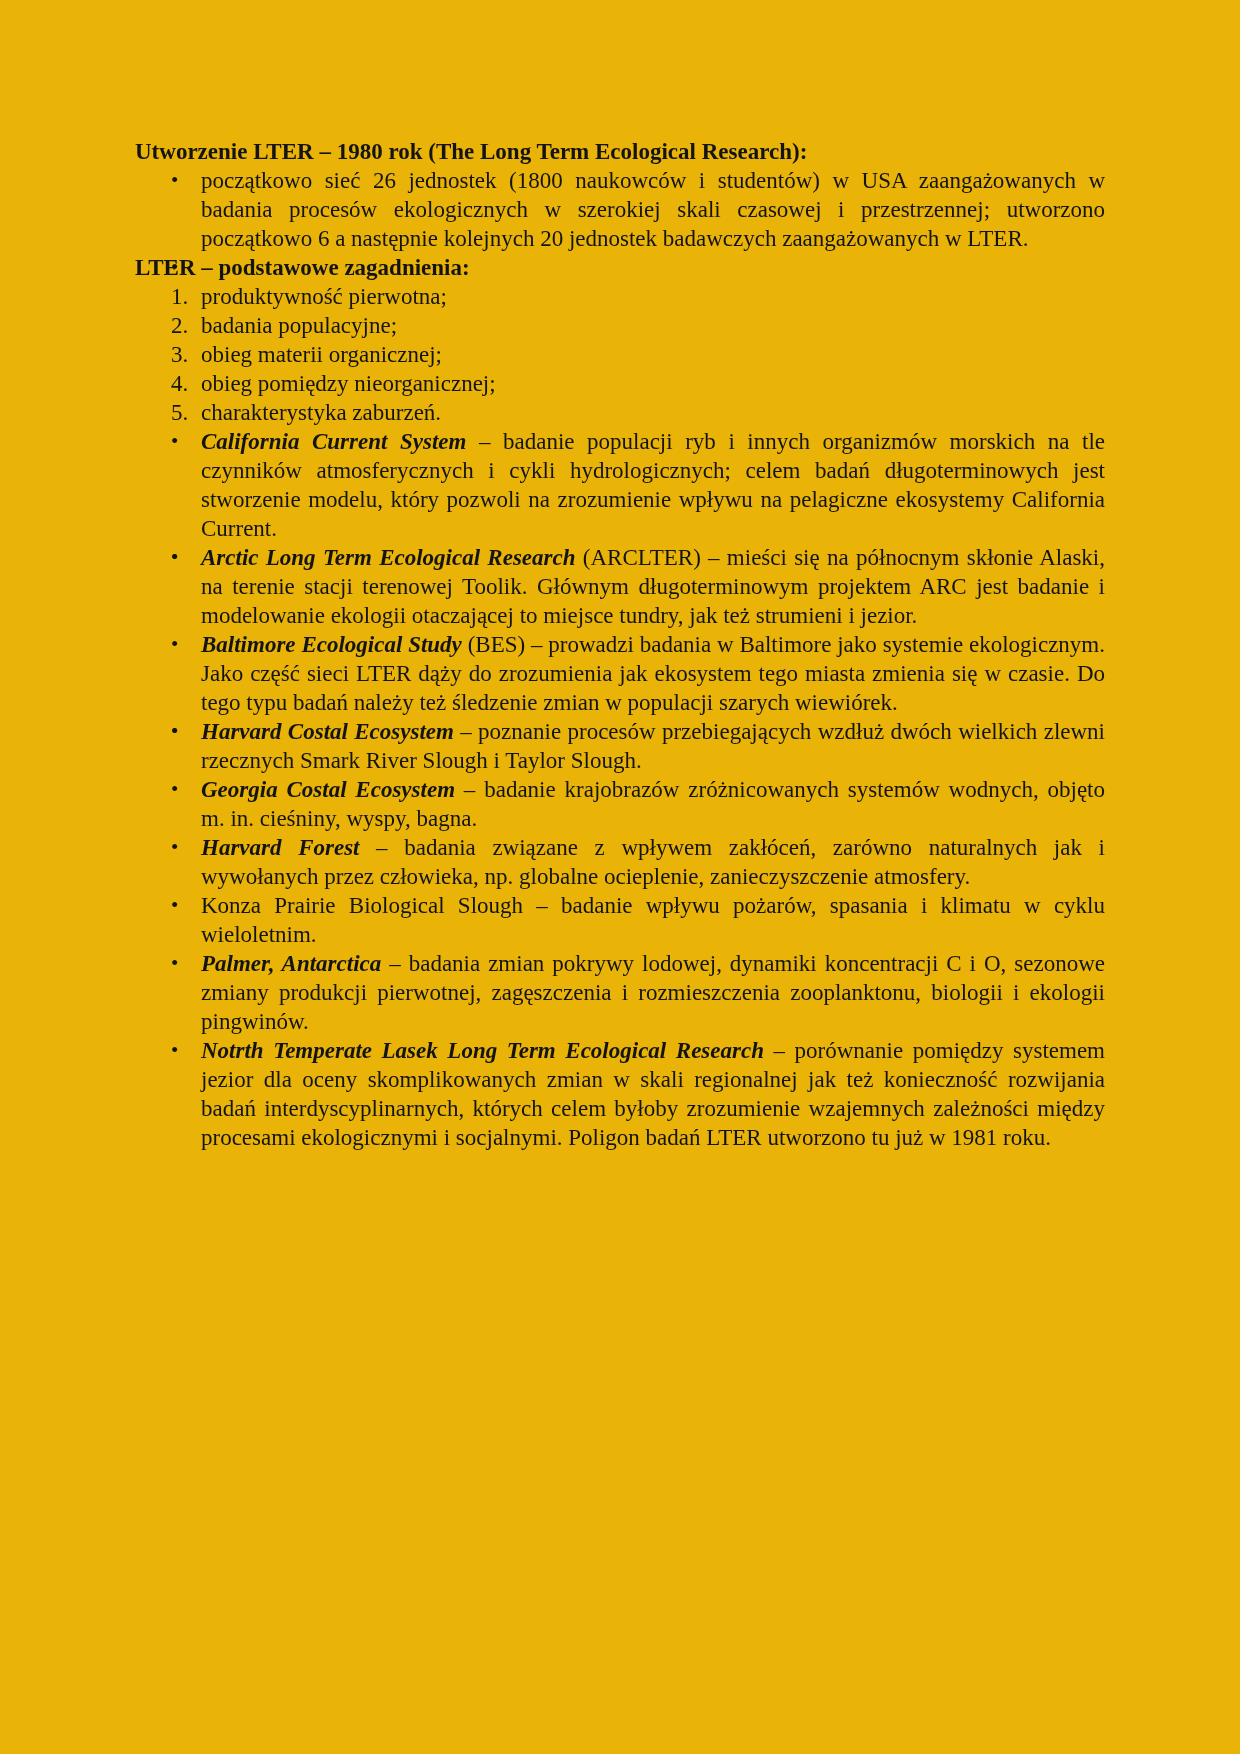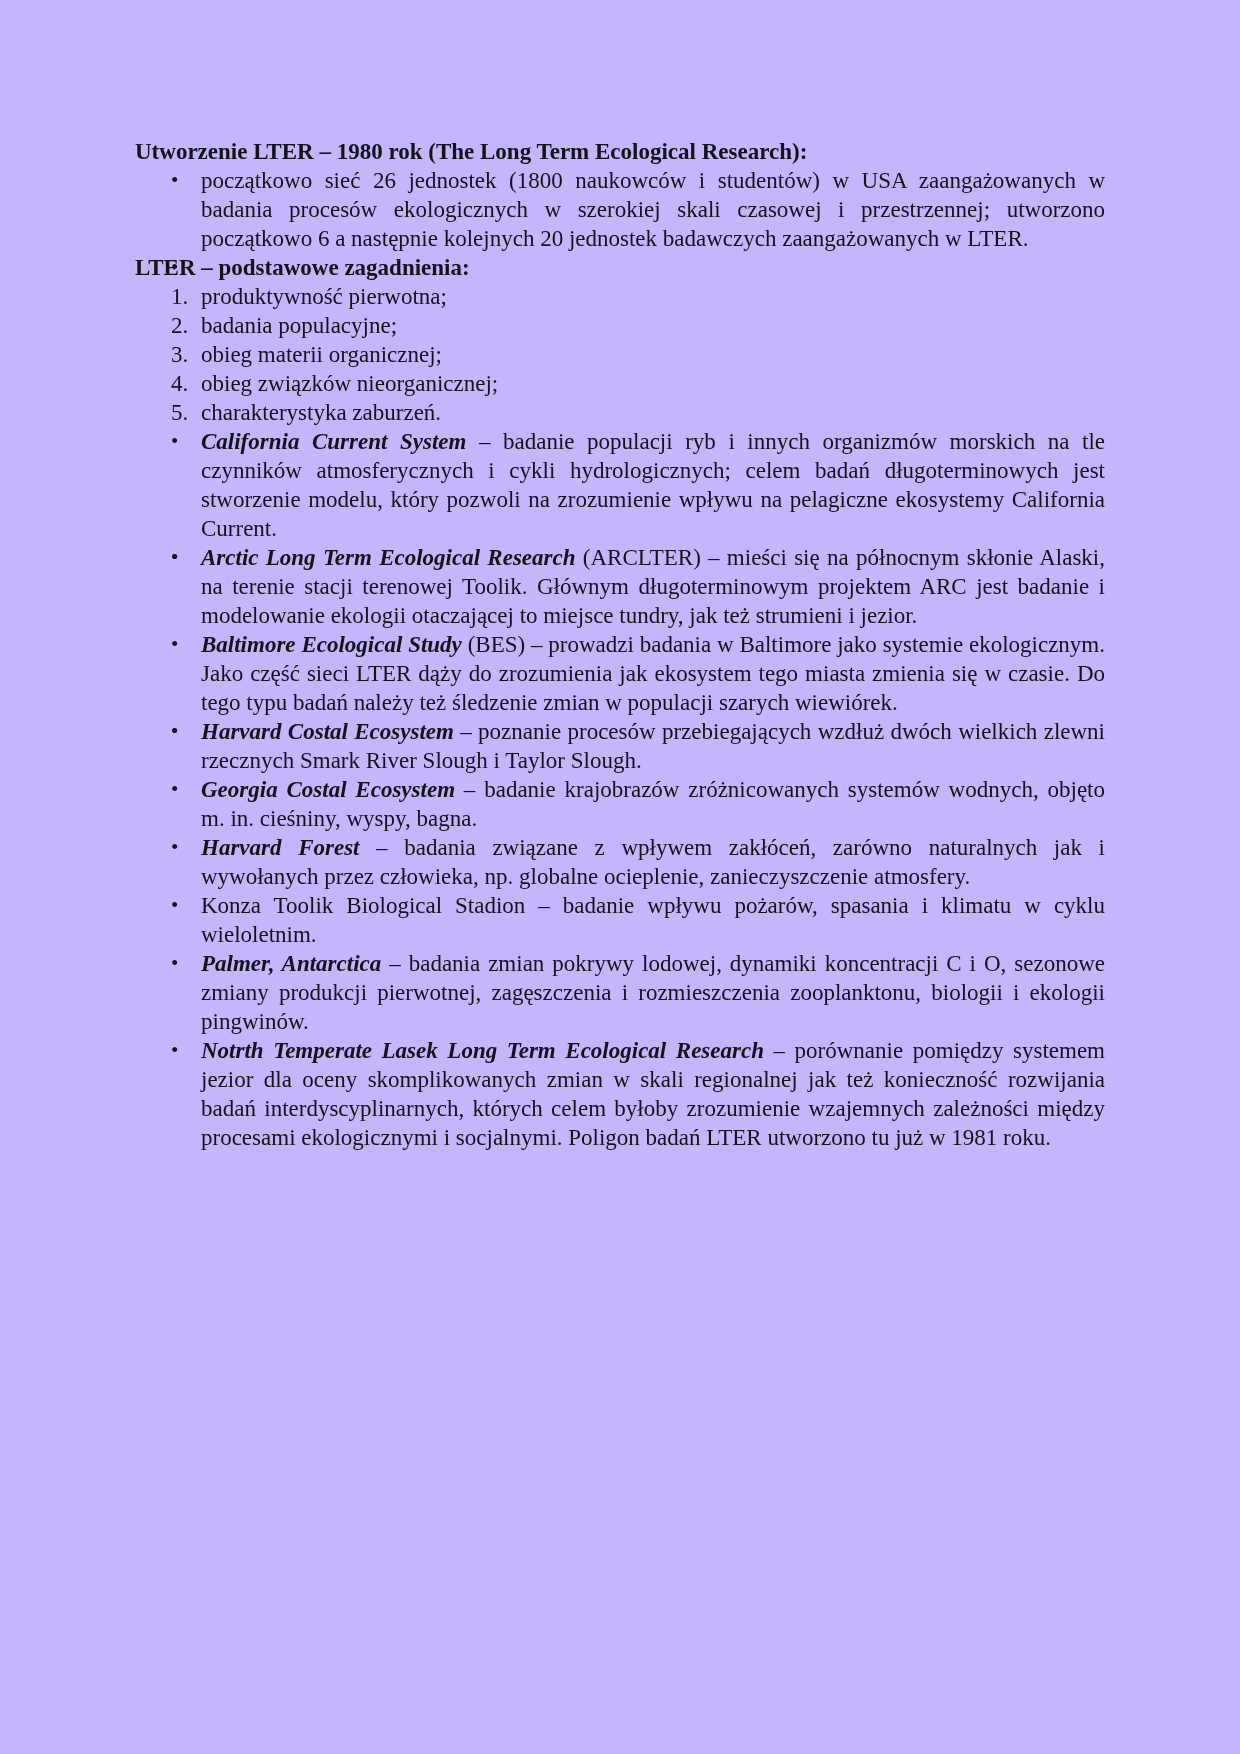--- a/index.html
+++ b/index.html
@@ -1,20 +1,20 @@
 <!DOCTYPE html>
 <html><head>
 <meta charset="utf-8">
 <style>
   html, body { margin: 0; padding: 0; background: #e8e8e8; }
   .page {
     width: 1240px;
     height: 1754px;
     margin: 0 auto;
-    background: #c4b5fd;
+    background: #eab308;
     box-sizing: border-box;
     padding: 137px 135px 40px 135px;
     font-family: "Liberation Serif", serif;
     font-size: 23px;
     line-height: 29px;
     color: #141414;
     overflow: hidden;
   }
   .heading { font-weight: bold; text-align: left; }
   .para { text-align: justify; }
@@ -58,21 +58,21 @@
   <div class="li">
     <span class="marker">2.</span>
     <span>badania populacyjne;</span>
   </div>
   <div class="li">
     <span class="marker">3.</span>
     <span>obieg materii organicznej;</span>
   </div>
   <div class="li">
     <span class="marker">4.</span>
-    <span>obieg związków nieorganicznej;</span>
+    <span>obieg pomiędzy nieorganicznej;</span>
   </div>
   <div class="li">
     <span class="marker">5.</span>
     <span>charakterystyka zaburzeń.</span>
   </div>
 
 
   <div class="li">
     <span class="marker dot">•</span>
     <span><span class="uname">California Current System</span><span> – badanie populacji ryb i innych organizmów morskich na tle czynników atmosferycznych i cykli hydrologicznych; celem badań długoterminowych jest stworzenie modelu, który pozwoli na zrozumienie wpływu na pelagiczne ekosystemy California Current.</span></span>
@@ -98,21 +98,21 @@
   <div class="li">
     <span class="marker dot">•</span>
     <span><span class="uname">Georgia Costal Ecosystem</span><span> – badanie krajobrazów zróżnicowanych systemów wodnych, objęto m. in. cieśniny, wyspy, bagna.</span></span>
   </div>
   <div class="li">
     <span class="marker dot">•</span>
     <span><span class="uname">Harvard Forest</span><span> – badania związane z wpływem zakłóceń, zarówno naturalnych jak i wywołanych przez człowieka, np. globalne ocieplenie, zanieczyszczenie atmosfery.</span></span>
   </div>
   <div class="li">
     <span class="marker dot">•</span>
-    <span><span class="uname plain">Konza Toolik Biological Stadion</span><span> – badanie wpływu pożarów, spasania i klimatu w cyklu wieloletnim.</span></span>
+    <span><span class="uname plain">Konza Prairie Biological Slough</span><span> – badanie wpływu pożarów, spasania i klimatu w cyklu wieloletnim.</span></span>
   </div>
   <div class="li">
     <span class="marker dot">•</span>
     <span><span class="uname">Palmer, Antarctica</span><span> – badania zmian pokrywy lodowej, dynamiki koncentracji C i O, sezonowe zmiany produkcji pierwotnej, zagęszczenia i rozmieszczenia zooplanktonu, biologii i ekologii pingwinów.</span></span>
   </div>
   <div class="li">
     <span class="marker dot">•</span>
     <span><span class="uname">Notrth Temperate Lasek Long Term Ecological Research</span><span> – porównanie pomiędzy systemem jezior dla oceny skomplikowanych zmian w skali regionalnej jak też konieczność rozwijania badań interdyscyplinarnych, których celem byłoby zrozumienie wzajemnych zależności między procesami ekologicznymi i socjalnymi. Poligon badań LTER utworzono tu już w 1981 roku.</span></span>
   </div>
 

